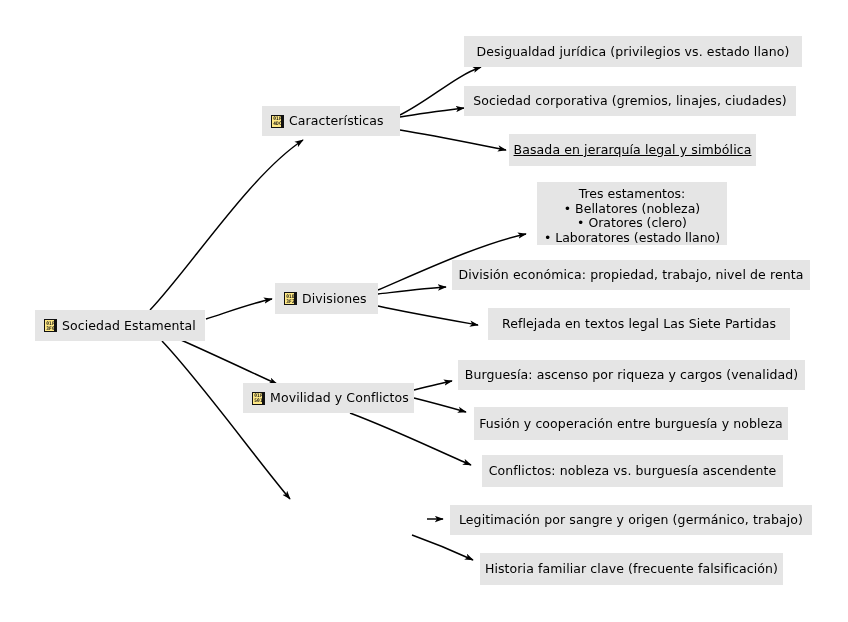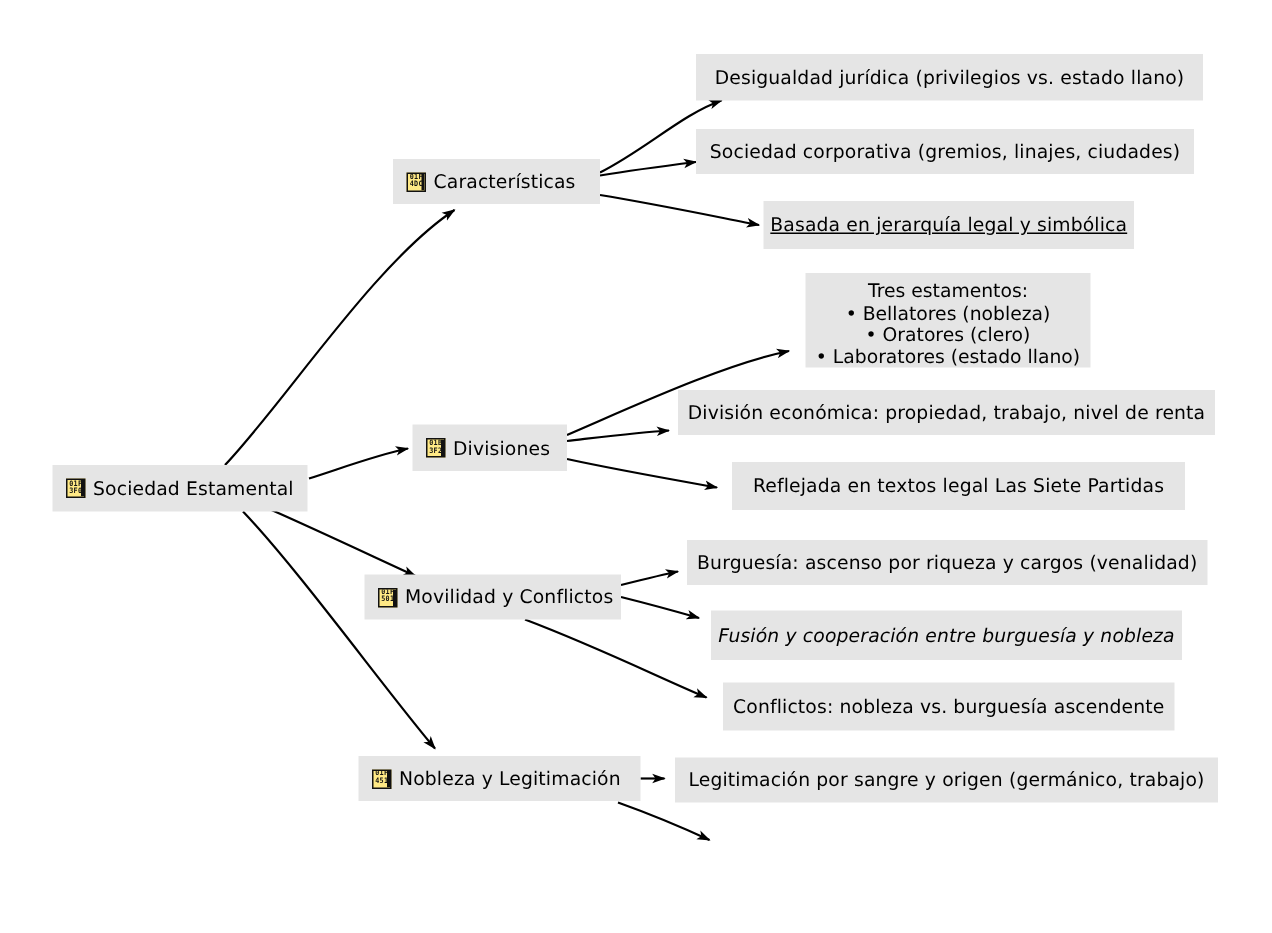--- a/index.html
+++ b/index.html
@@ -186,35 +186,30 @@
       <span class="cp-row cp-r2">501</span>
       <span class="cp-bar"></span>
     </span>
     <span class="node-label">Movilidad y Conflictos</span>
   </div>
 
   <div class="node leaf" style="left:458px; top:360px; width:347px; height:30px;">
     <span class="node-label">Burguesía: ascenso por riqueza y cargos (venalidad)</span>
   </div>
 
-  <div class="node leaf" style="left:474px; top:407px; width:314px; height:33px;font-style:italic;">
+  <div class="node leaf" style="left:474px; top:407px; width:314px; height:33px;">
     <span class="node-label">Fusión y cooperación entre burguesía y nobleza</span>
   </div>
 
   <div class="node leaf" style="left:482px; top:455px; width:301px; height:32px;">
     <span class="node-label">Conflictos: nobleza vs. burguesía ascendente</span>
   </div>
 
-  <div class="node" style="left:239px; top:504px; width:188px; height:30px; padding-left:9px;">
-    <span class="cp-icon">
-      <span class="cp-row cp-r1">01F</span>
-      <span class="cp-row cp-r2">451</span>
-      <span class="cp-bar"></span>
-    </span>
-    <span class="node-label">Nobleza y Legitimación</span>
-  </div>
 
   <div class="node leaf" style="left:450px; top:505px; width:362px; height:30px;">
     <span class="node-label">Legitimación por sangre y origen (germánico, trabajo)</span>
   </div>
 
+  <div class="node leaf" style="left:480px; top:553px; width:303px; height:32px;">
+    <span class="node-label">Historia familiar clave (frecuente falsificación)</span>
+  </div>
 
 </div>
 
 </body></html>

